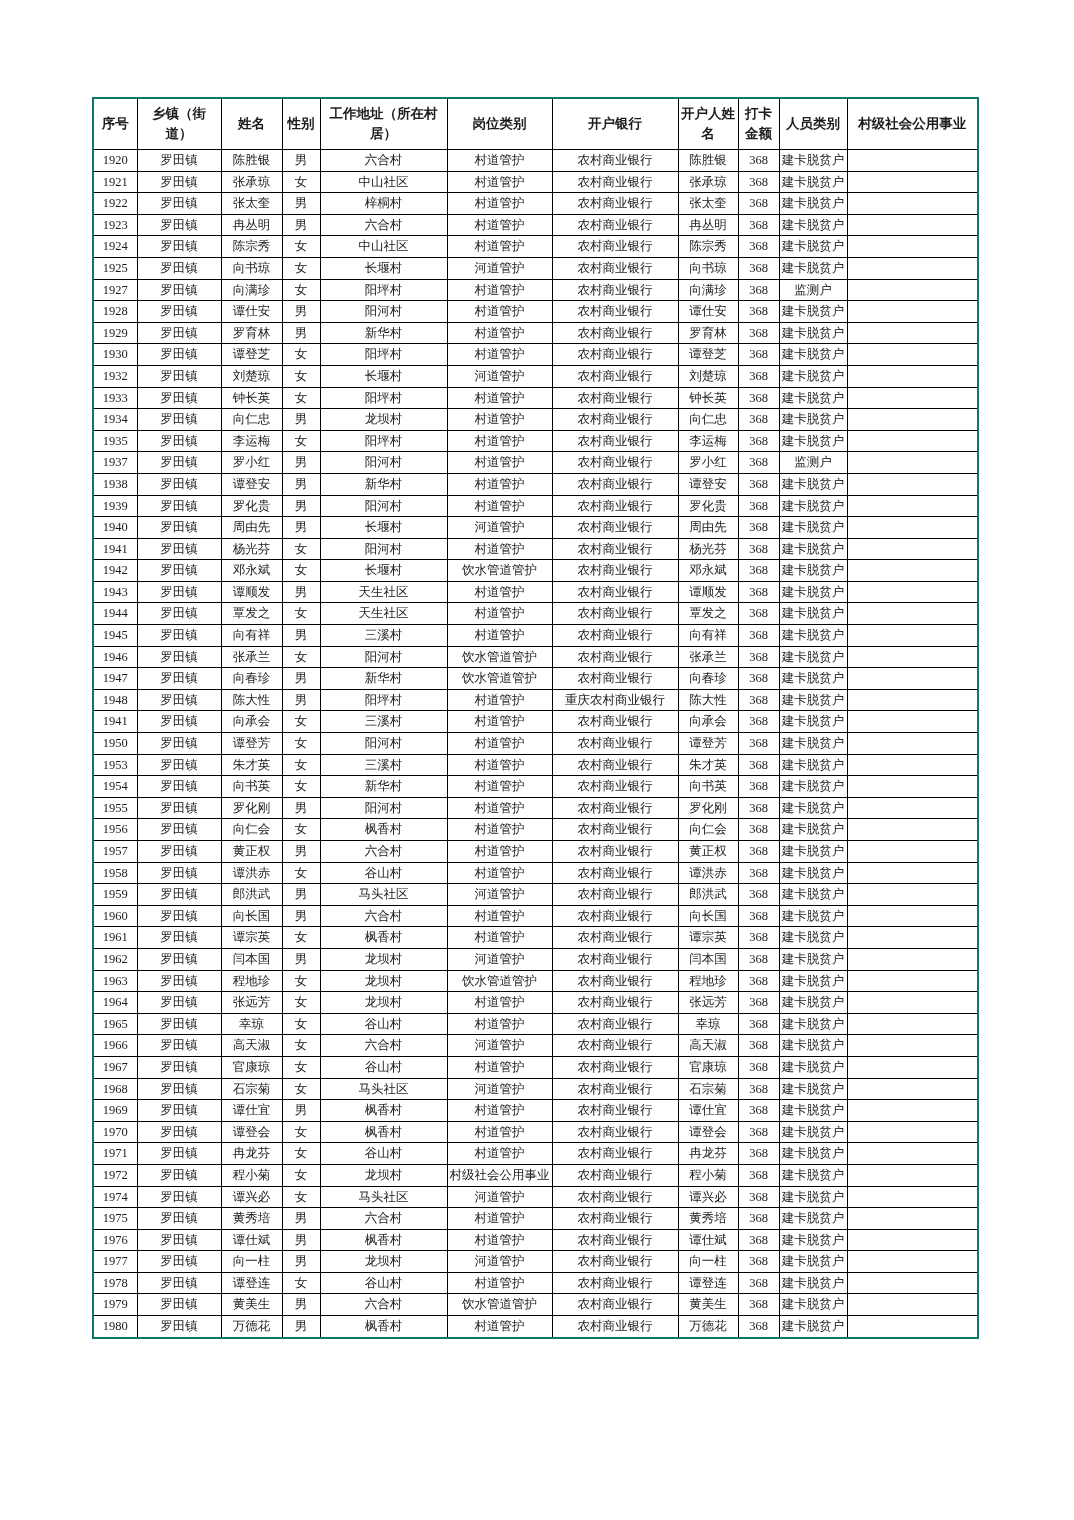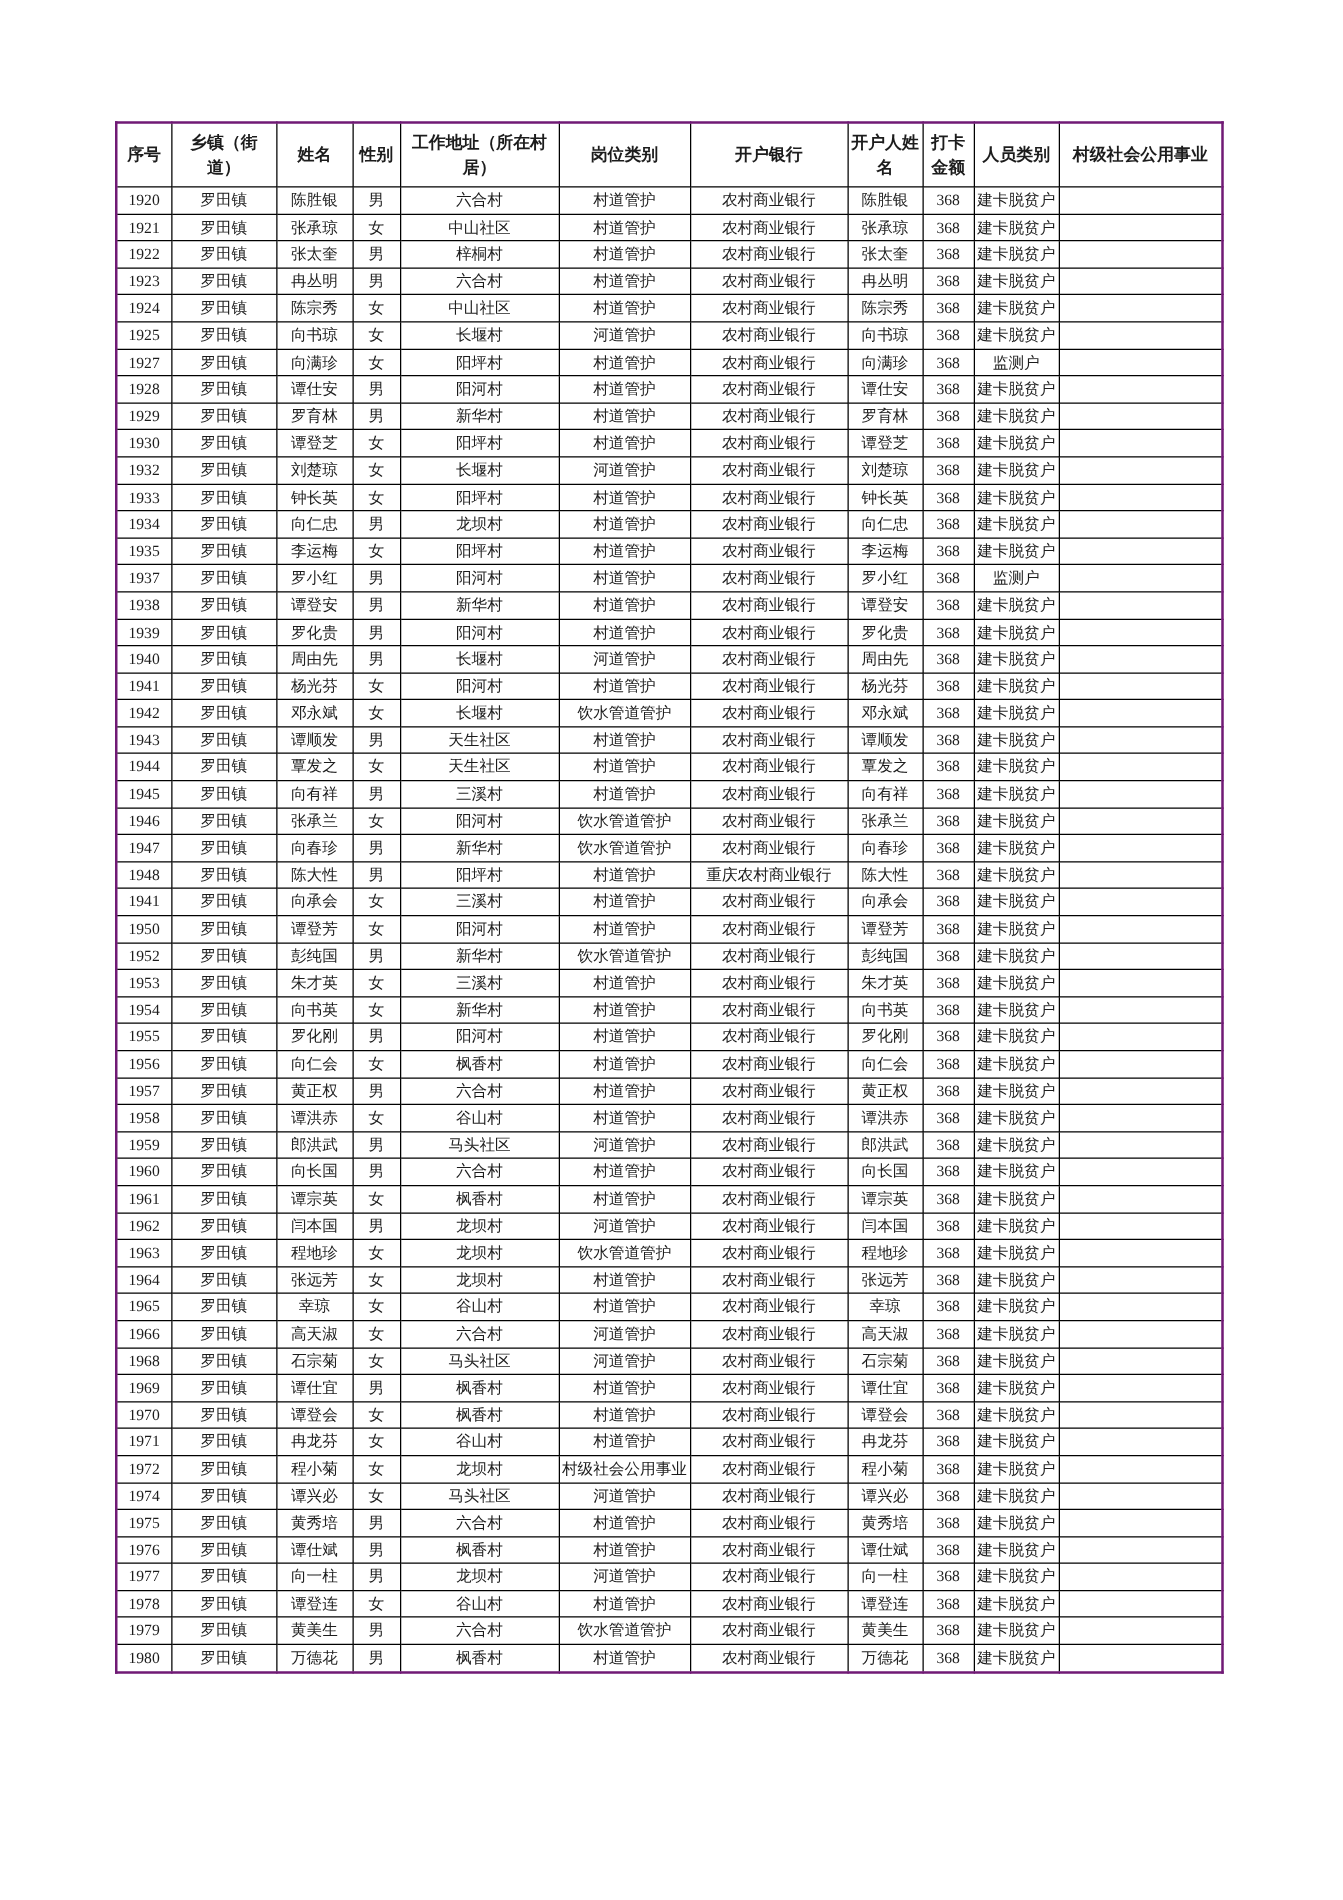--- a/index.html
+++ b/index.html
@@ -20,21 +20,21 @@
     width: 1074px;
     height: 1520px;
     background: #ffffff;
   }
   table.roster {
     position: absolute;
     left: 92px;
     top: 97px;
     border-collapse: collapse;
     table-layout: fixed;
-    border: 2px solid #701a75;
+    border: 2px solid #0f766e;
   }
   table.roster th,
   table.roster td {
     border: 1px solid #000000;
     text-align: center;
     vertical-align: middle;
     padding: 0 2px;
     overflow: hidden;
   }
   table.roster th {
@@ -456,33 +456,20 @@
           <td>女</td>
           <td>阳河村</td>
           <td>村道管护</td>
           <td>农村商业银行</td>
           <td>谭登芳</td>
           <td>368</td>
           <td>建卡脱贫户</td>
           <td></td>
         </tr>
         <tr>
-          <td>1952</td>
-          <td>罗田镇</td>
-          <td>彭纯国</td>
-          <td>男</td>
-          <td>新华村</td>
-          <td>饮水管道管护</td>
-          <td>农村商业银行</td>
-          <td>彭纯国</td>
-          <td>368</td>
-          <td>建卡脱贫户</td>
-          <td></td>
-        </tr>
-        <tr>
           <td>1953</td>
           <td>罗田镇</td>
           <td>朱才英</td>
           <td>女</td>
           <td>三溪村</td>
           <td>村道管护</td>
           <td>农村商业银行</td>
           <td>朱才英</td>
           <td>368</td>
           <td>建卡脱贫户</td>
@@ -646,20 +633,33 @@
         </tr>
         <tr>
           <td>1966</td>
           <td>罗田镇</td>
           <td>高天淑</td>
           <td>女</td>
           <td>六合村</td>
           <td>河道管护</td>
           <td>农村商业银行</td>
           <td>高天淑</td>
+          <td>368</td>
+          <td>建卡脱贫户</td>
+          <td></td>
+        </tr>
+        <tr>
+          <td>1967</td>
+          <td>罗田镇</td>
+          <td>官康琼</td>
+          <td>女</td>
+          <td>谷山村</td>
+          <td>村道管护</td>
+          <td>农村商业银行</td>
+          <td>官康琼</td>
           <td>368</td>
           <td>建卡脱贫户</td>
           <td></td>
         </tr>
         <tr>
           <td>1968</td>
           <td>罗田镇</td>
           <td>石宗菊</td>
           <td>女</td>
           <td>马头社区</td>

